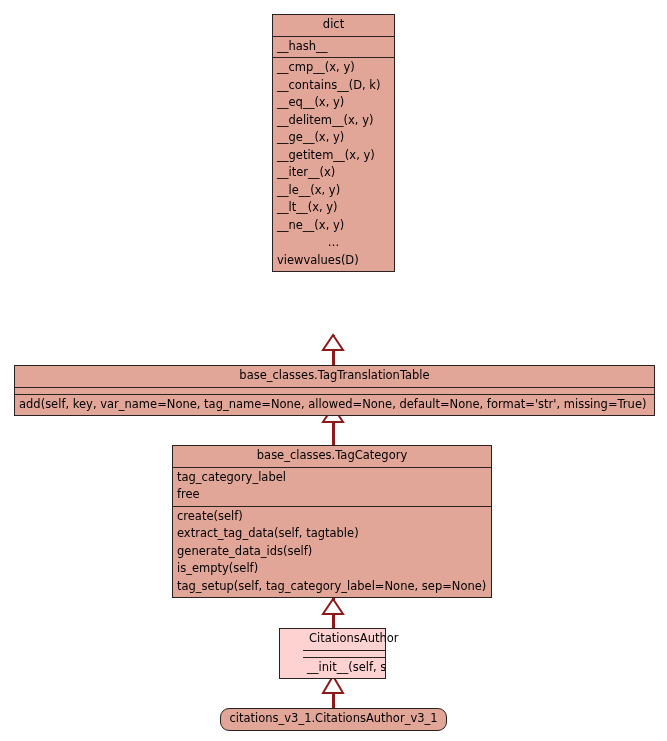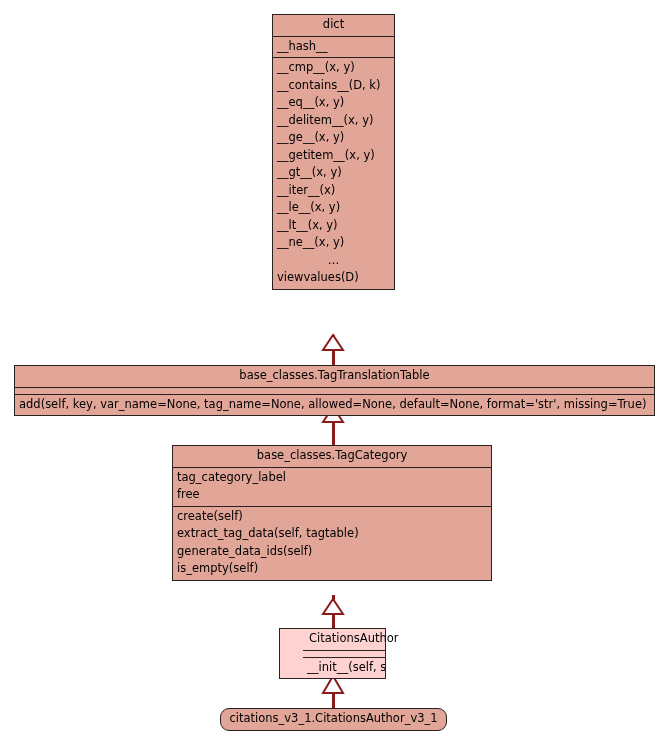--- a/index.html
+++ b/index.html
@@ -102,21 +102,20 @@
     <div class="compartment attrs-compartment">
       <div class="attr-row">__hash__</div>
     </div>
     <div class="compartment ops-compartment">
       <div class="op-row">__cmp__(x, y)</div>
       <div class="op-row">__contains__(D, k)</div>
       <div class="op-row">__eq__(x, y)</div>
       <div class="op-row">__delitem__(x, y)</div>
       <div class="op-row">__ge__(x, y)</div>
       <div class="op-row">__getitem__(x, y)</div>
-      <div class="op-row">__gt__(x, y)</div>
       <div class="op-row">__iter__(x)</div>
       <div class="op-row">__le__(x, y)</div>
       <div class="op-row">__lt__(x, y)</div>
       <div class="op-row">__ne__(x, y)</div>
       <div class="op-row center">…</div>
       <div class="op-row">viewvalues(D)</div>
     </div>
   </div>
 
   <div class="uml-class" style="left:14px; top:361px; width:641px;">
@@ -131,20 +130,21 @@
     <div class="compartment class-title">base_classes.TagCategory</div>
     <div class="compartment attrs-compartment">
       <div class="attr-row">tag_category_label</div>
       <div class="attr-row">free</div>
     </div>
     <div class="compartment ops-compartment">
       <div class="op-row">create(self)</div>
       <div class="op-row">extract_tag_data(self, tagtable)</div>
       <div class="op-row">generate_data_ids(self)</div>
       <div class="op-row">is_empty(self)</div>
+      <div class="op-row">tag_setup(self, tag_category_label=None, sep=None)</div>
     </div>
   </div>
 
   <div class="uml-class light" style="left:279px; top:624px; width:107px;">
     <div class="compartment class-title">CitationsAuthor</div>
     <div class="compartment empty-compartment"></div>
     <div class="compartment ops-compartment">
       <div class="op-row">__init__(self, sf)</div>
     </div>
   </div>

